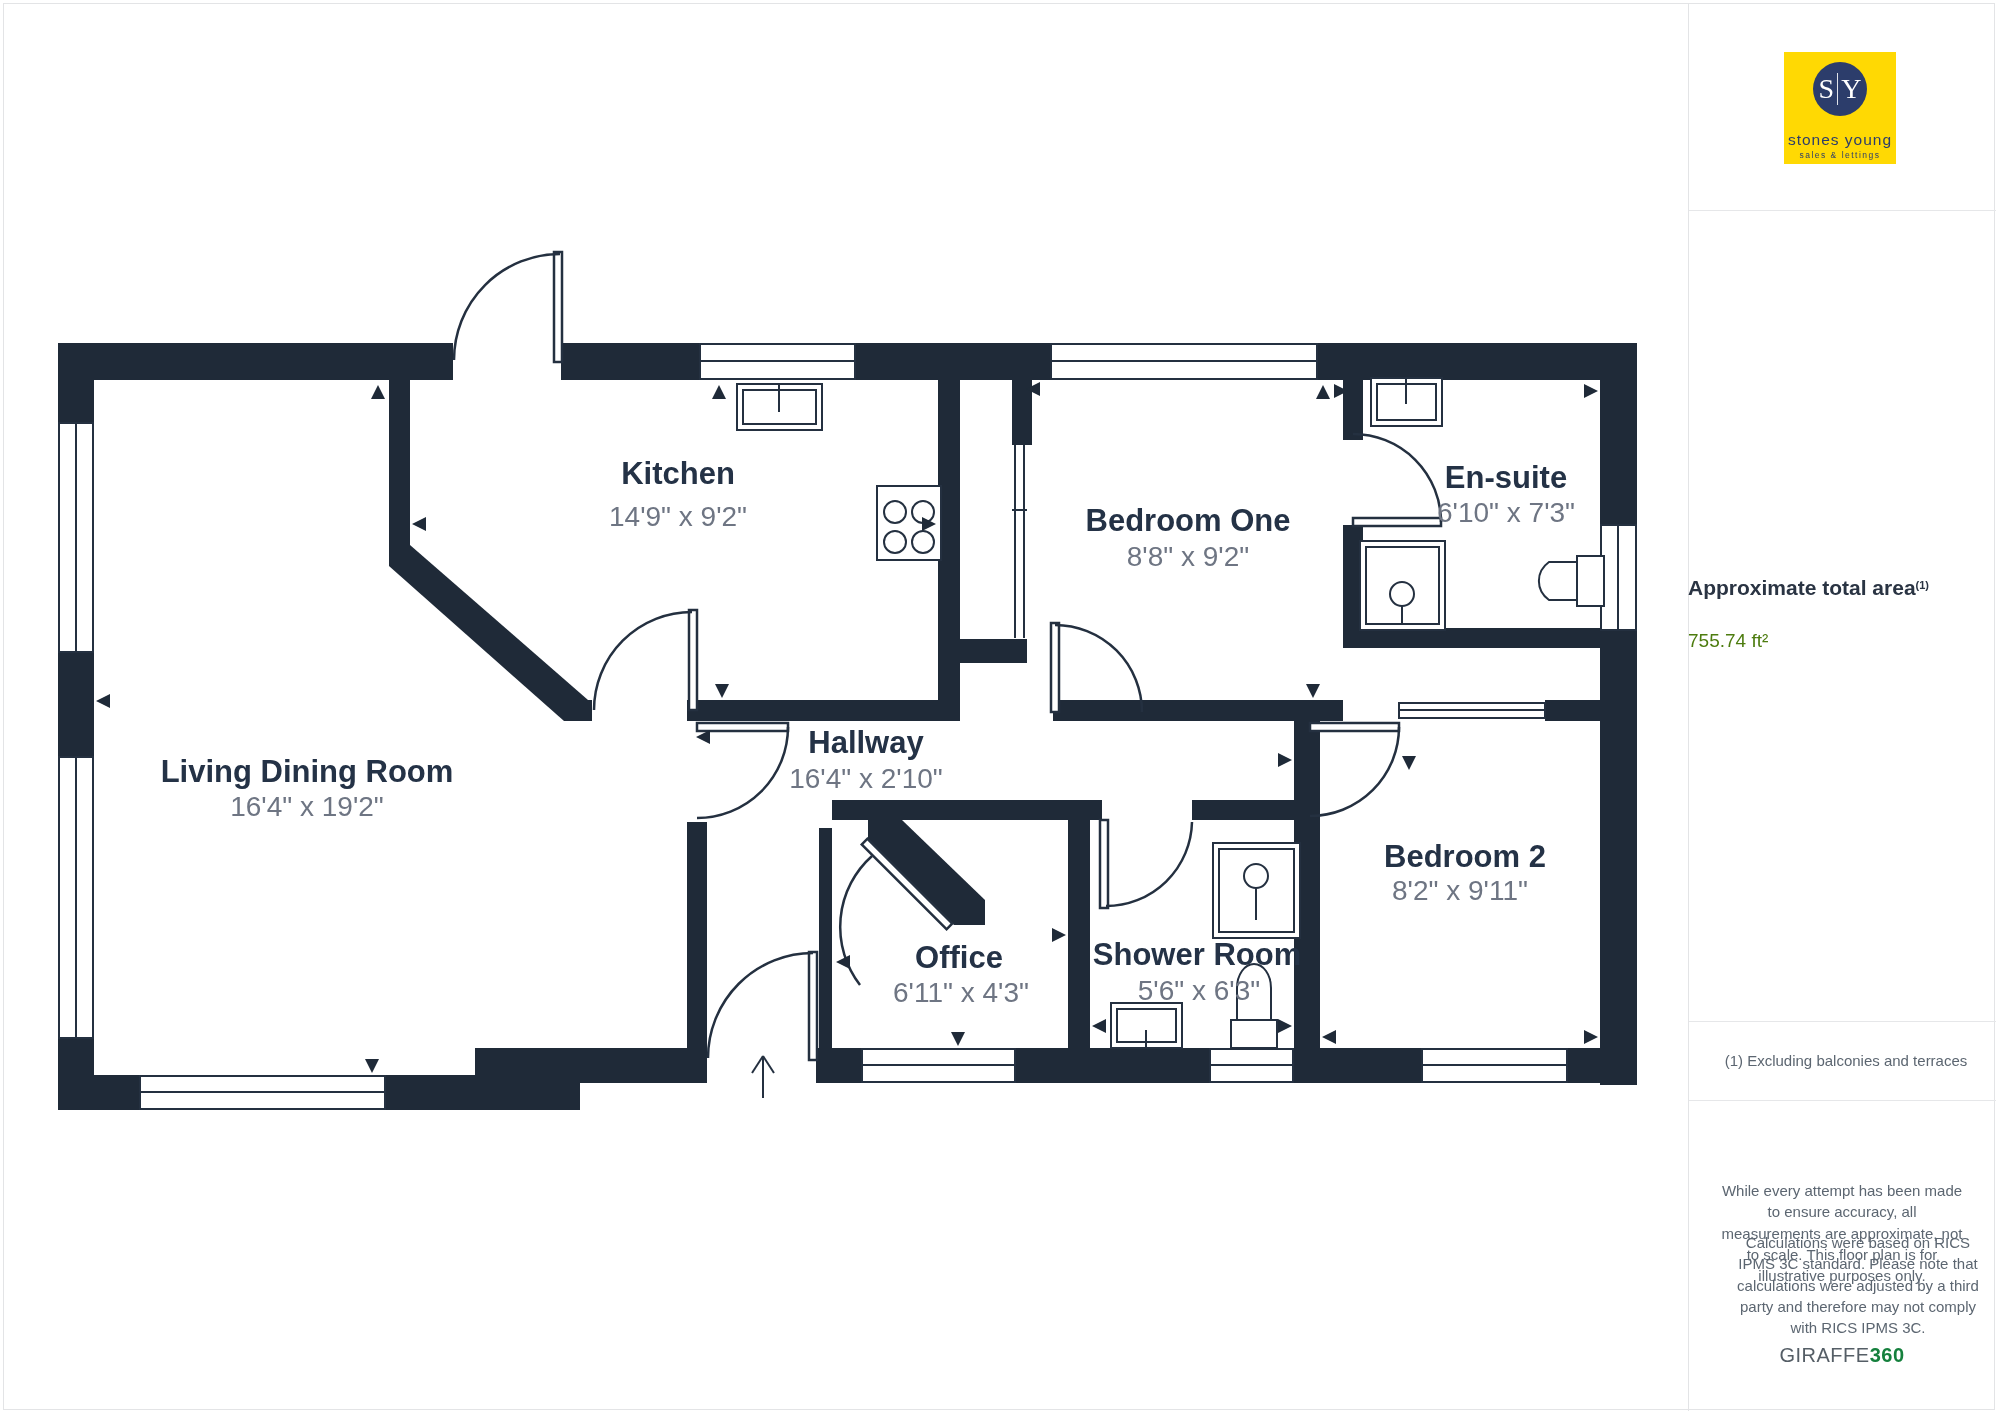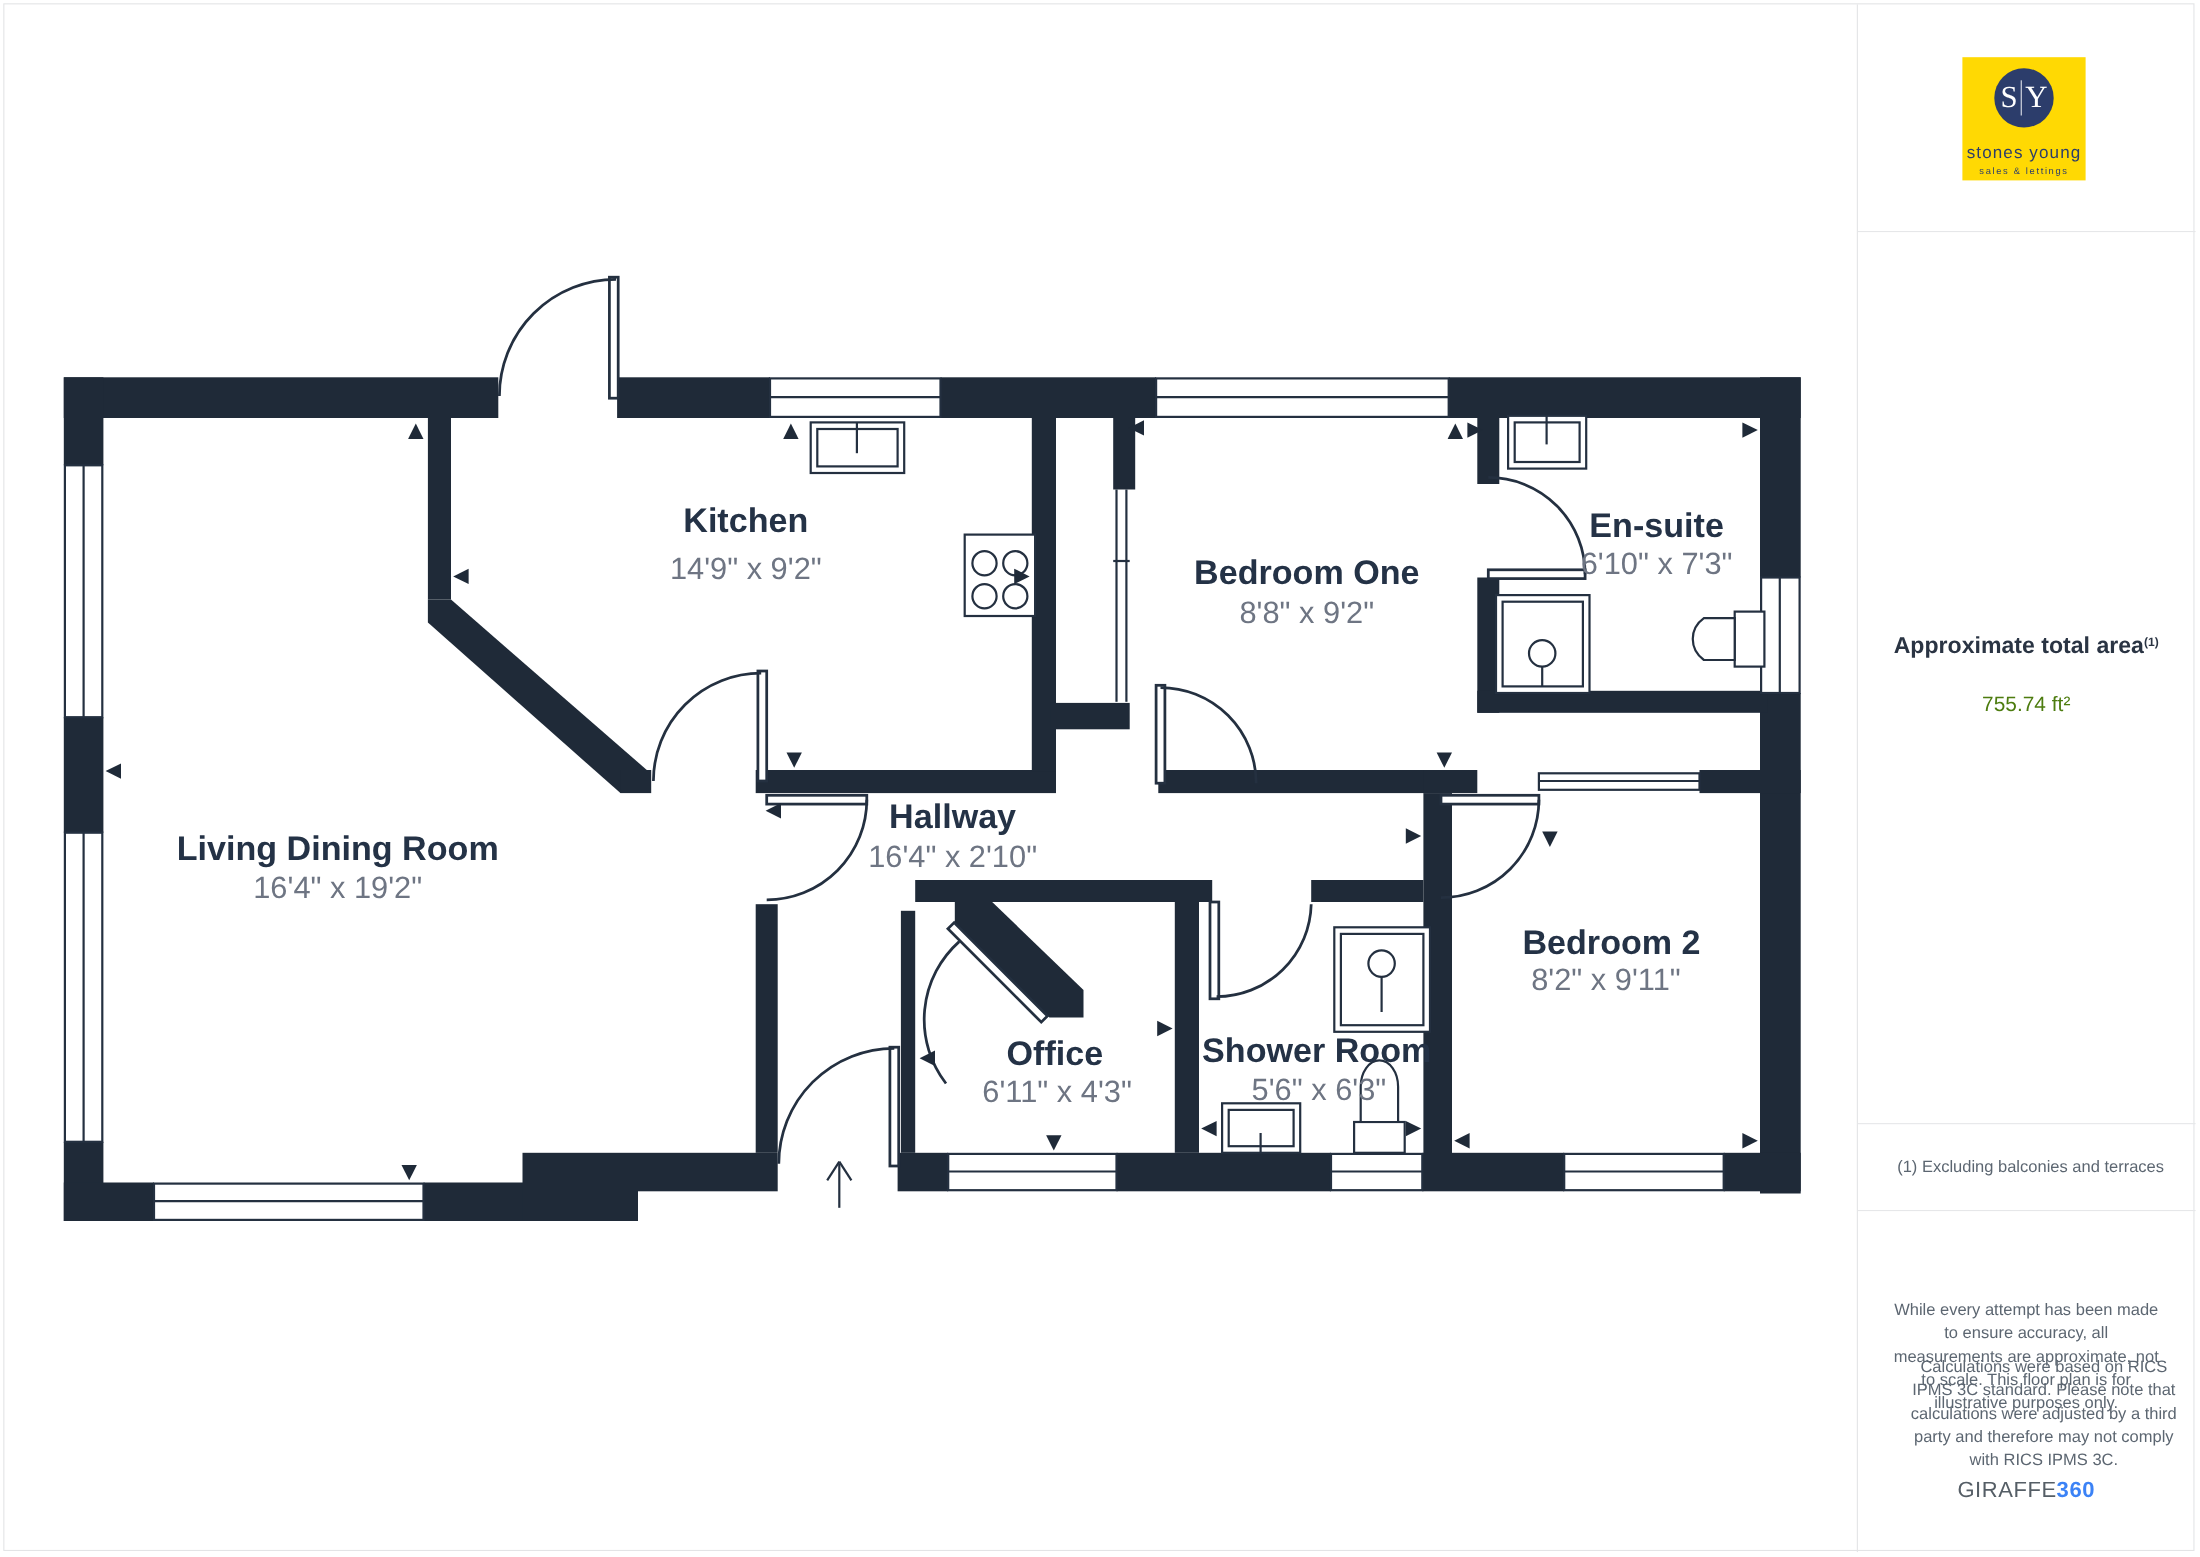--- a/index.html
+++ b/index.html
@@ -11,27 +11,27 @@
   .room-name{font-weight:bold;font-size:31px;fill:#243246;}
   .room-dims{font-size:28px;fill:#6e7583;}
   
   .logo{position:absolute;left:1784px;top:52px;width:112px;height:112px;background:#ffd903;text-align:center;}
   .logo-circle{margin:10px auto 0;width:54px;height:54px;border-radius:50%;background:#2c3d6b;display:flex;align-items:center;justify-content:center;gap:3px;}
   .logo-circle .s,.logo-circle .y{color:#fff;font-family:"Liberation Serif",serif;font-size:28px;line-height:1;}
   .logo-bar{width:1px;height:32px;background:rgba(255,255,255,.85);}
   .logo-name{margin-top:15px;color:#2c3d6b;font-size:15.5px;letter-spacing:1px;}
   .logo-tag{margin-top:1px;color:#2c3d6b;font-size:8.5px;letter-spacing:1.5px;}
   
-  .area-block{position:absolute;left:1688px;top:576px;width:308px;text-align:center;}
+  .area-block{position:absolute;left:1688px;top:576px;width:308px;text-align:left;}
   .area-label{font-size:21px;font-weight:bold;color:#2a3443;}
   .area-value{margin-top:30px;font-size:19px;color:#4d7c0f;}
   .footnote{position:absolute;left:1692px;top:1052px;width:308px;text-align:center;font-size:15px;color:#5c6671;}
   .disclaimer{position:absolute;left:1716px;width:252px;text-align:center;font-size:15px;line-height:1.42;color:#5c6671;}
   .brand{position:absolute;left:1688px;top:1344px;width:308px;text-align:center;font-size:20px;color:#555e66;letter-spacing:.5px;}
-  .brand b{color:#3b82f6;margin-top:36px;}
+  .brand b{color:#15803d;margin-top:36px;}
 </style>
 </head>
 <body>
 
 <div class="page-border"></div>
 
 <svg width="1688" height="1415" viewBox="0 0 1688 1415" style="position:absolute;left:0;top:0;">
   <g fill="#1F2A38">
 
     <rect x="58" y="343" width="395" height="37"></rect>

